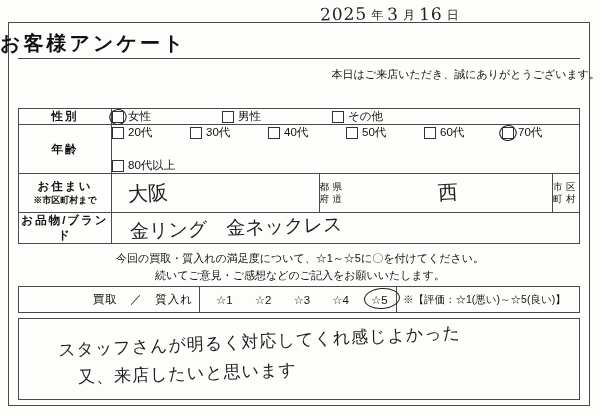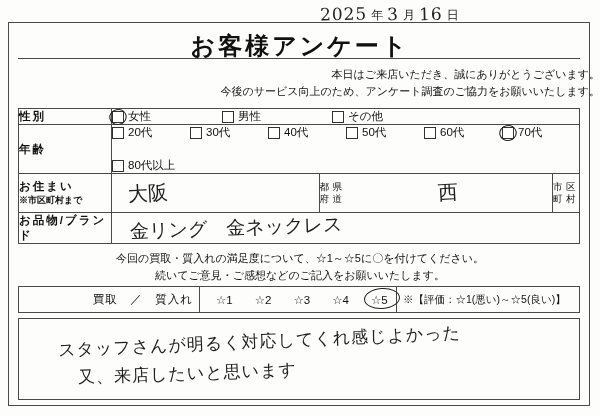--- a/index.html
+++ b/index.html
@@ -52,22 +52,22 @@
     font-size: 12px;
     color: #222;
     font-family: "Liberation Sans", sans-serif;
   }
   
   .title {
     position: absolute;
     left: 0;
     top: 30px;
     width: 600px;
-    text-align: center;
-    font-size: 24px;
+    text-align: left;
+    font-size: 20px;
     font-weight: bold;
     letter-spacing: 3px;
     color: #111;
   }
   .title-rule {
     position: absolute;
     left: 18px;
     top: 58px;
     width: 562px;
     height: 0;
@@ -94,21 +94,21 @@
     font-size: 11.5px;
     color: #111;
   }
   table.main td {
     border: 1px solid #4a4a4a;
     padding: 0;
     vertical-align: middle;
   }
   td.rowhead {
     width: 92px;
-    text-align: left;
+    text-align: center;
     font-weight: bold;
     letter-spacing: 2px;
     padding: 4px 0;
   }
   td.rowhead .sub {
     display: block;
     font-weight: bold;
     font-size: 9px;
     letter-spacing: 0;
   }
@@ -292,21 +292,20 @@
     <span class="date-label">日</span>
   </div>
 
   <div class="border-frame"></div>
 
   <div class="title">お客様アンケート</div>
   <div class="title-rule"></div>
 
   <div class="intro">
     <div>本日はご来店いただき、誠にありがとうございます。</div>
-    <div>今後のサービス向上のため、アンケート調査のご協力をお願いいたします。</div>
   </div>
 
   <table class="main">
     <tbody>
         <tr>
       <td class="rowhead">性別</td>
       <td class="cells">
         <div class="optrow">
           <div class="opt" style="width:110px">
             <span class="cb checked"></span>

